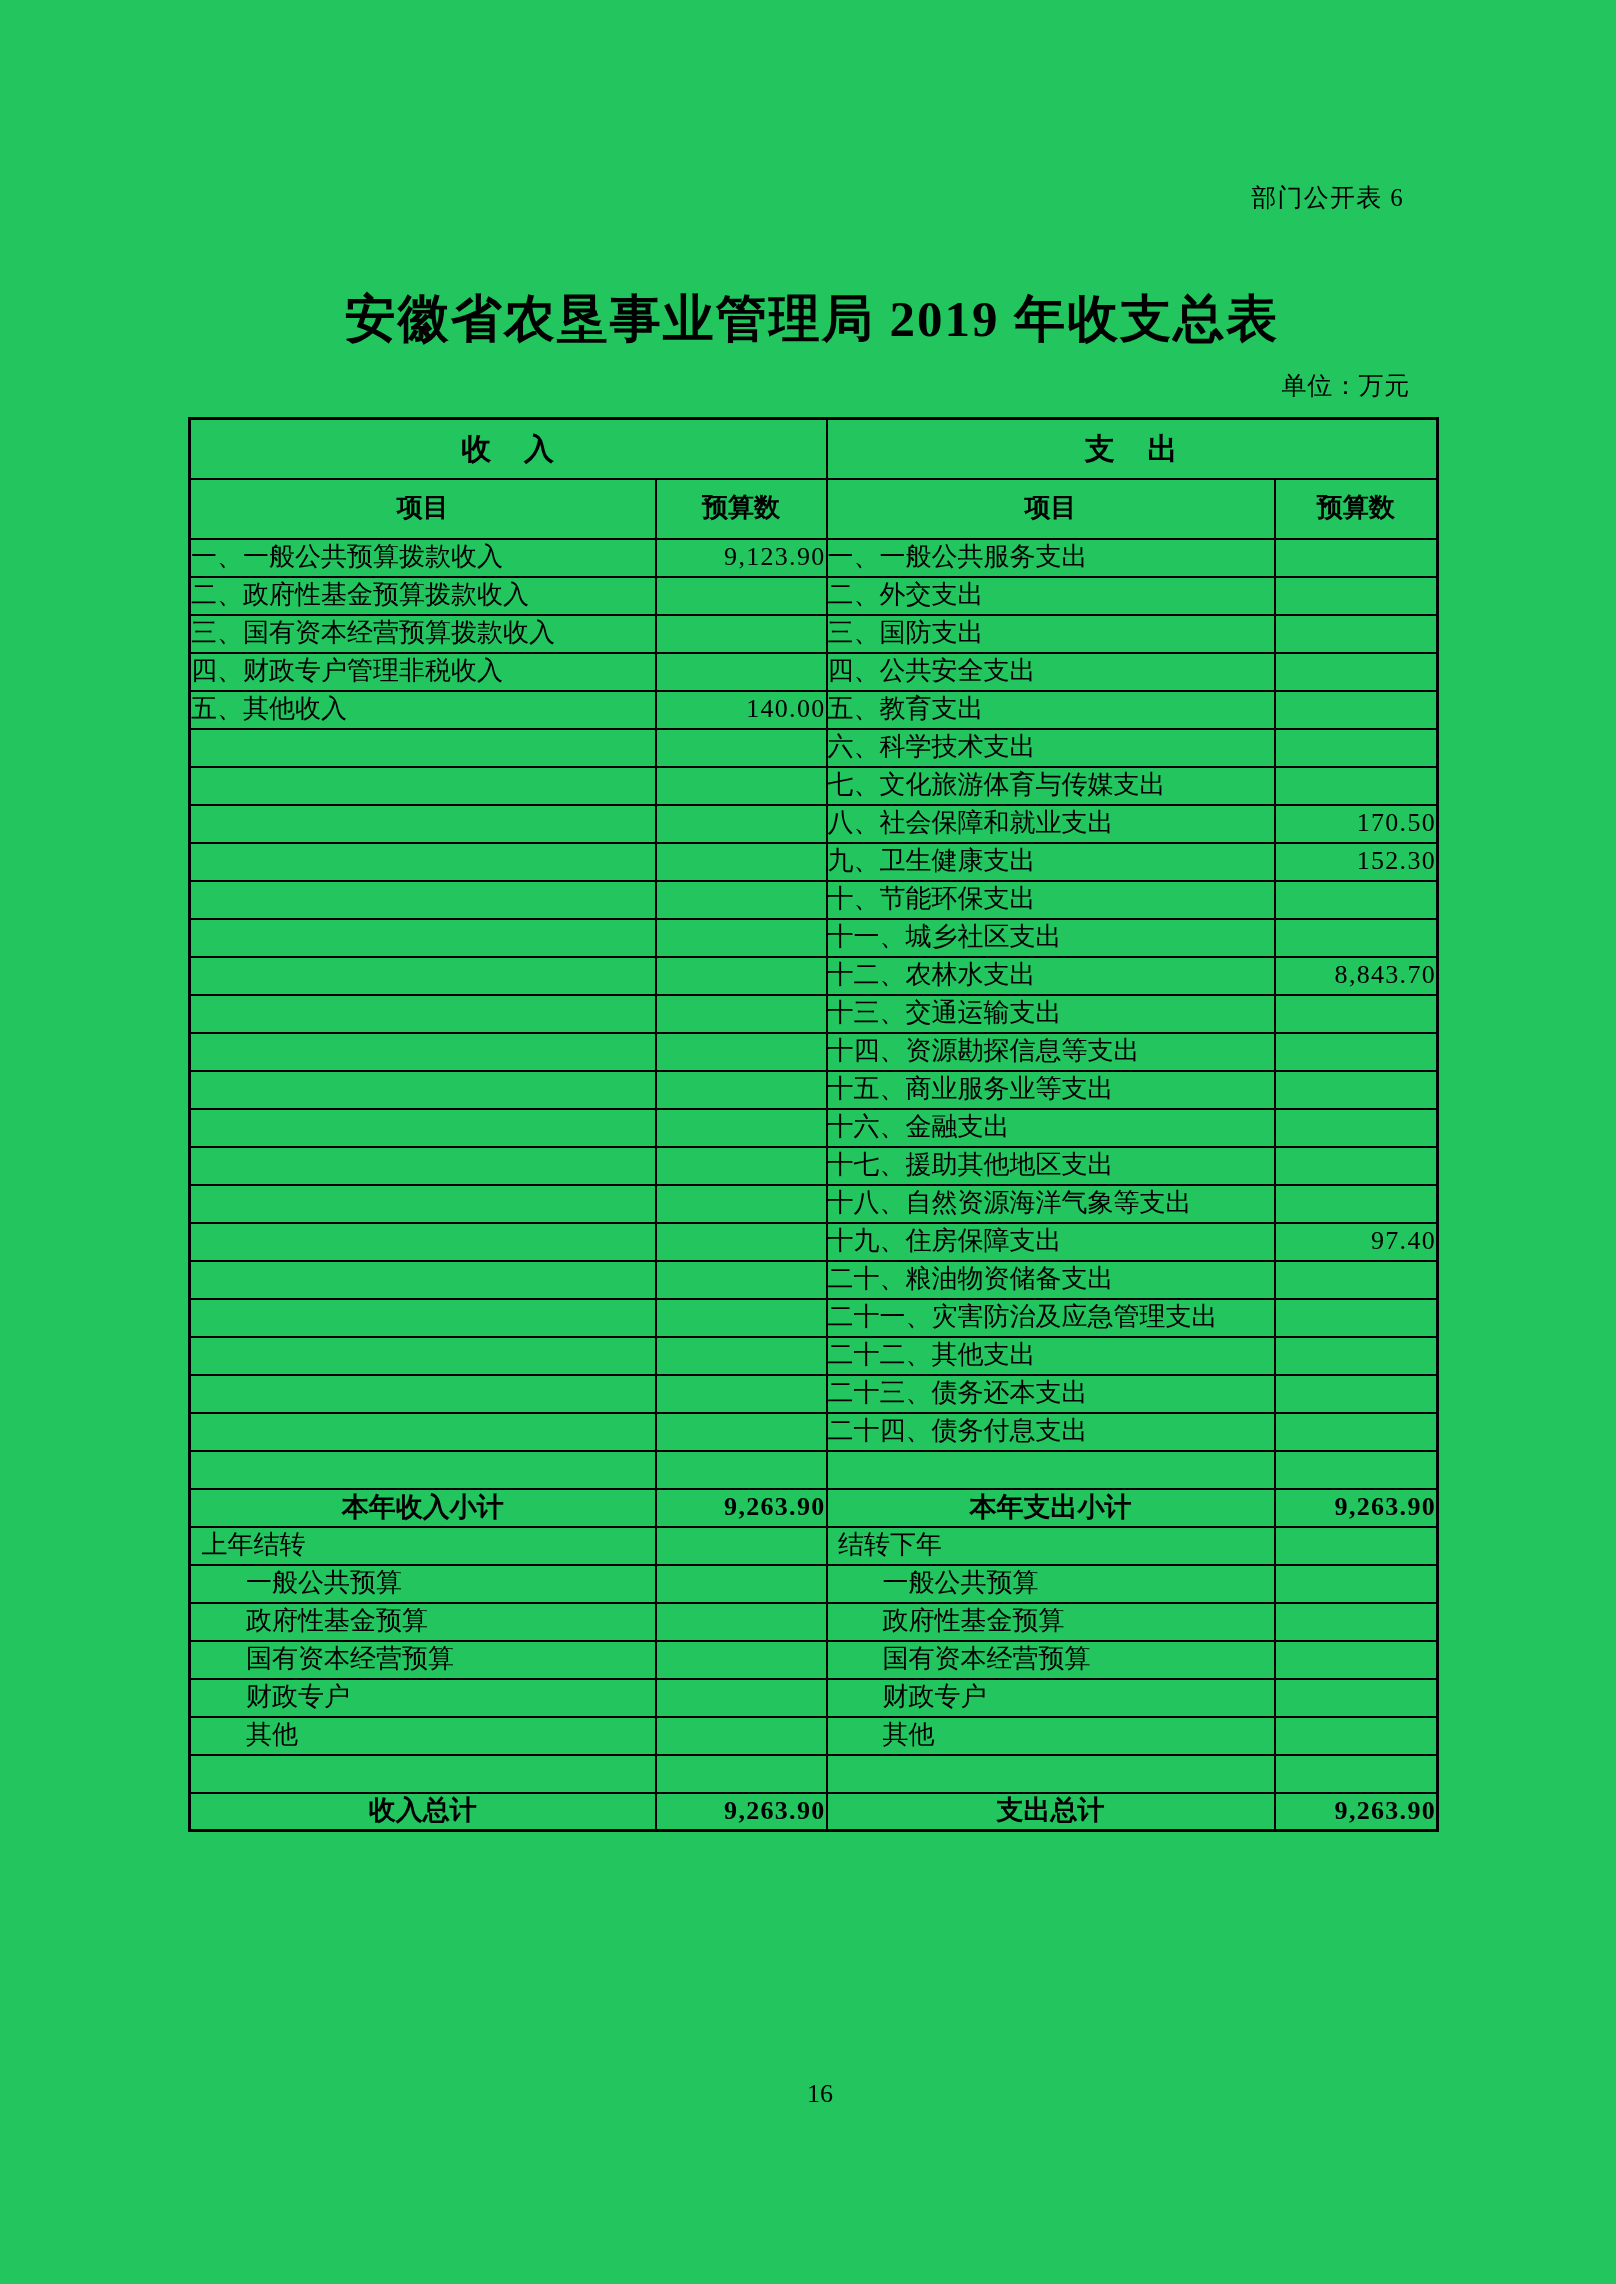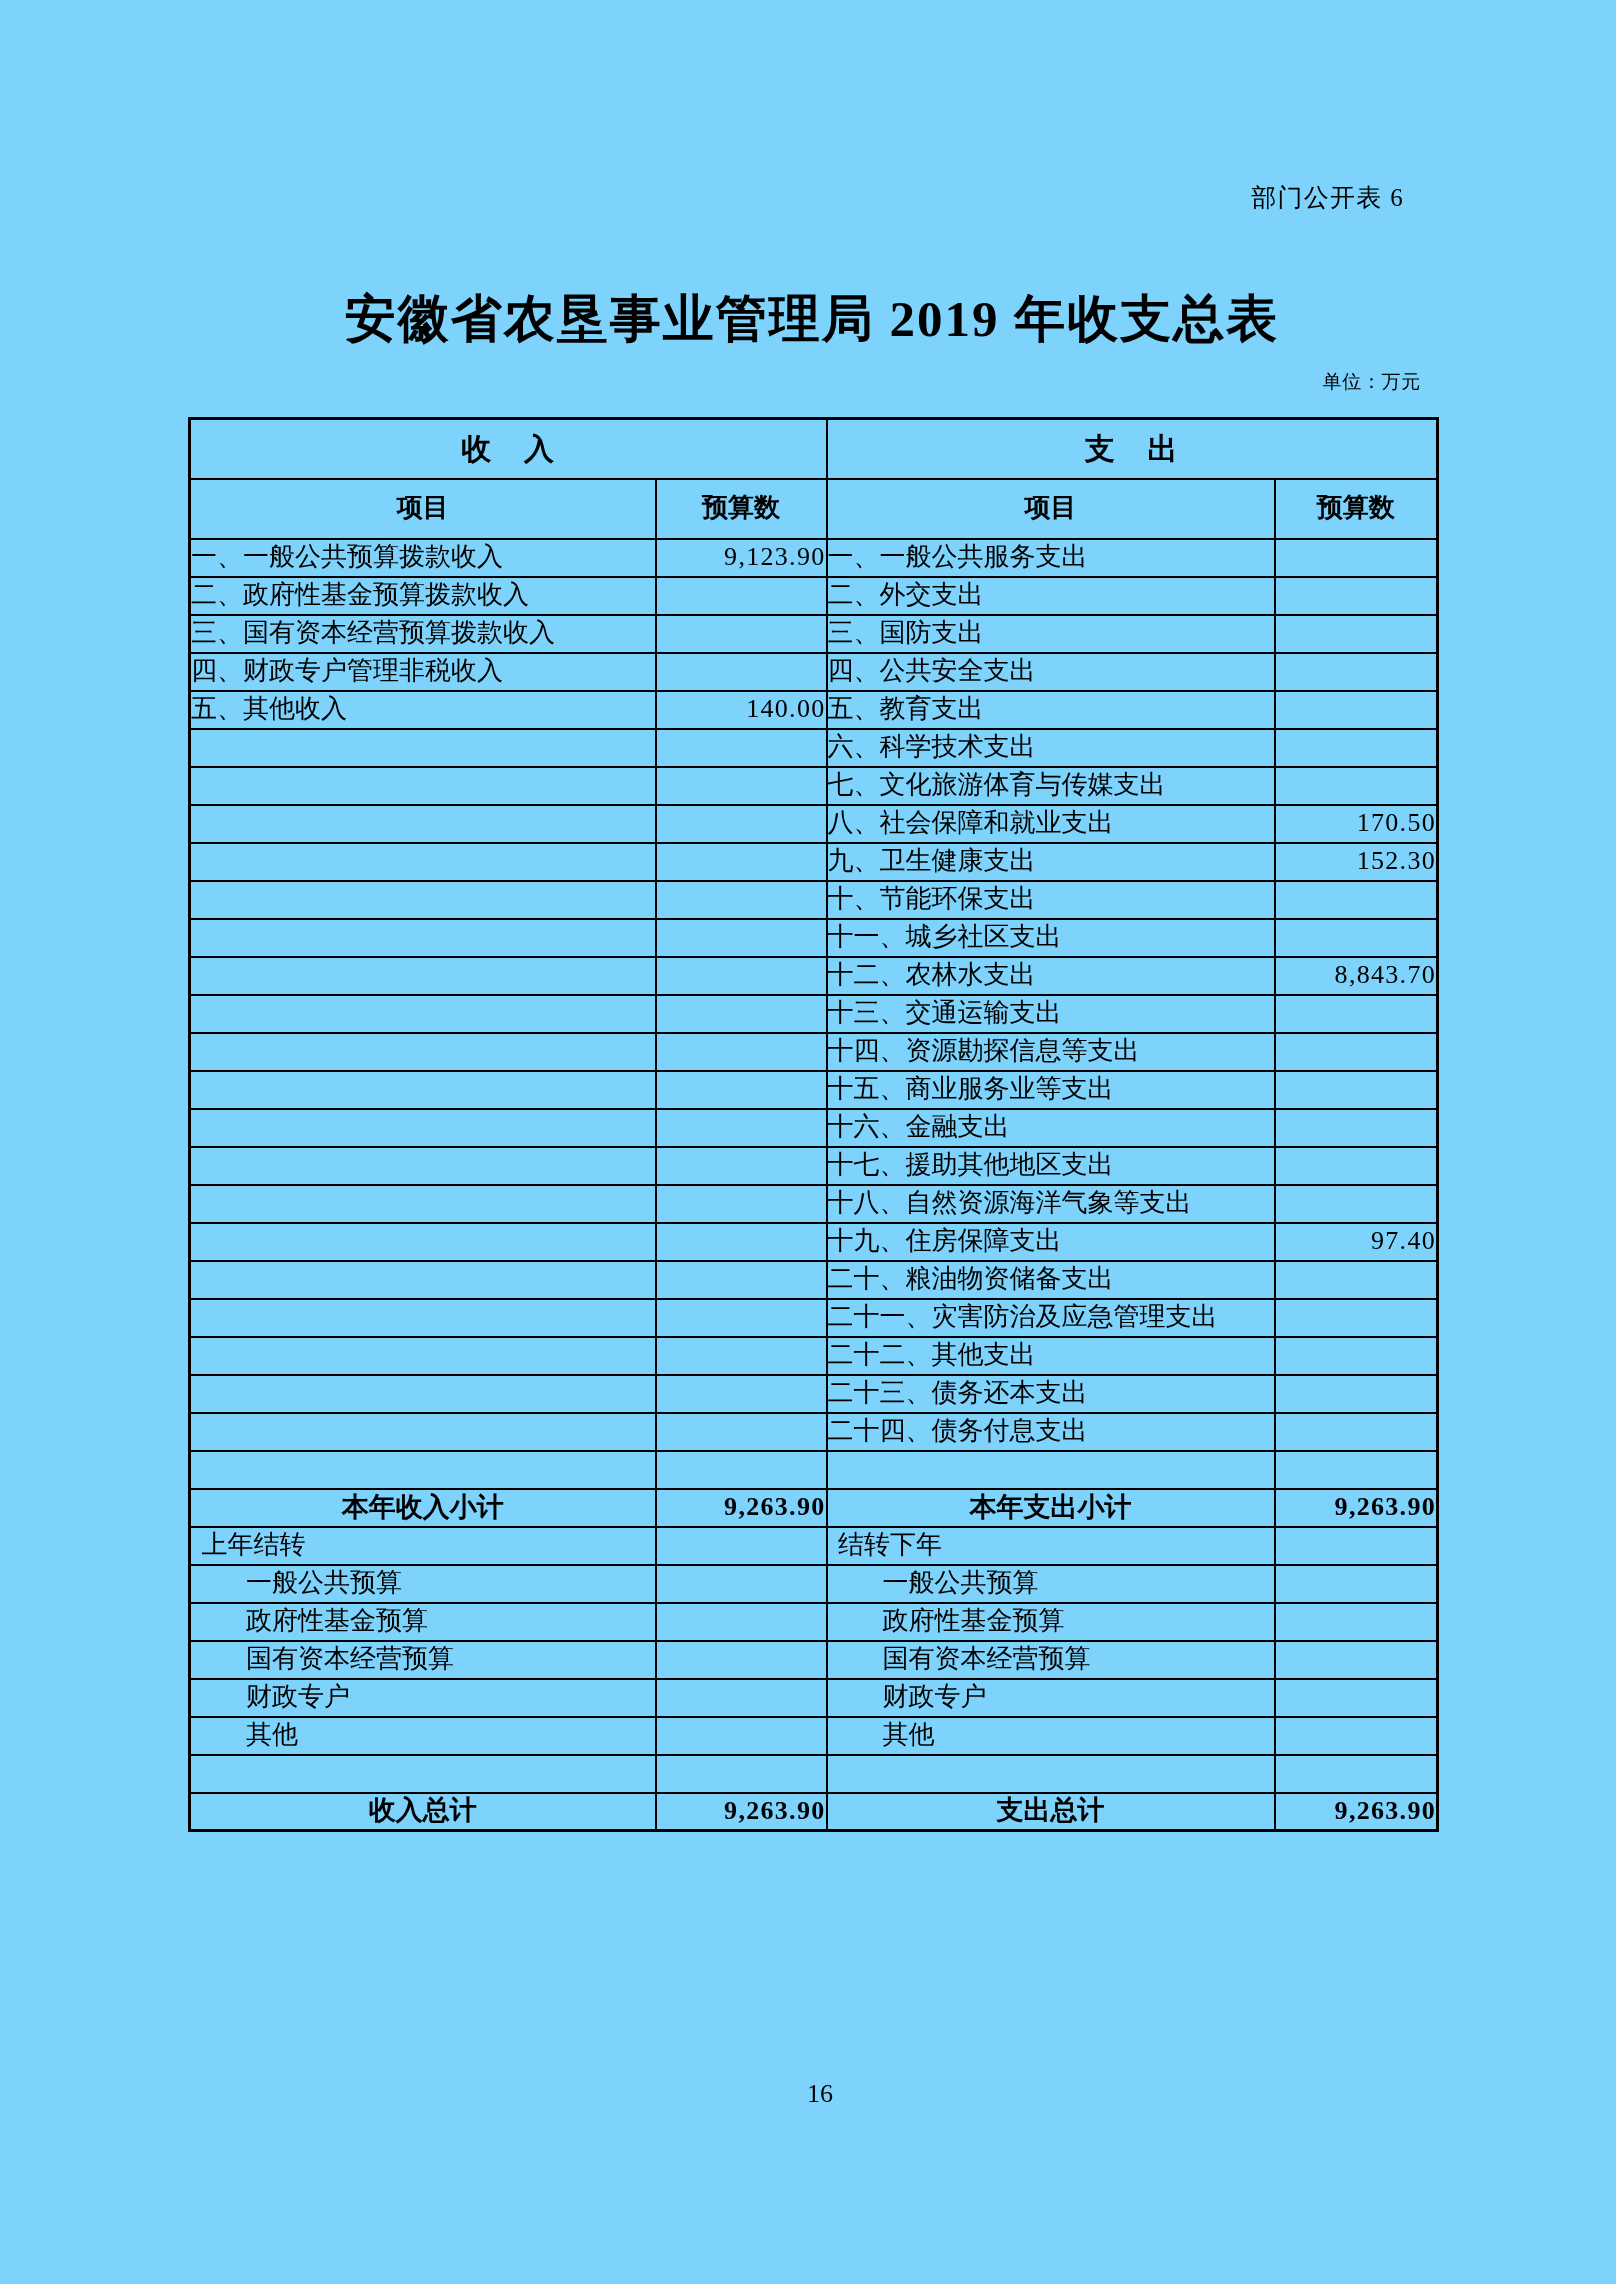--- a/index.html
+++ b/index.html
@@ -4,21 +4,21 @@
 <style>
   html, body {
     margin: 0;
     padding: 0;
     background: #ffffff;
   }
   .page {
     position: relative;
     width: 1616px;
     height: 2284px;
-    background: #7dd3fc;
+    background: #22c55e;
     color: #000000;
     font-family: "Liberation Serif", "DejaVu Serif", serif;
     overflow: hidden;
   }
   .corner-label {
     position: absolute;
     top: 181px;
     right: 212px;
     font-size: 25px;
     letter-spacing: 1.3px;
@@ -31,22 +31,22 @@
     margin: 4px;
     text-align: center;
     font-size: 51px;
     font-weight: bold;
     letter-spacing: 2px;
     font-family: "Liberation Serif", "DejaVu Serif", serif;
   }
   .unit-label {
     position: absolute;
     top: 369px;
-    right: 195px;
-    font-size: 19px;
+    right: 206px;
+    font-size: 25px;
     letter-spacing: 0.7px;
   }
   table.budget {
     position: absolute;
     left: 188px;
     top: 417px;
     width: 1248px;
     border-collapse: collapse;
     table-layout: fixed;
     border: 3.3px solid #000;

